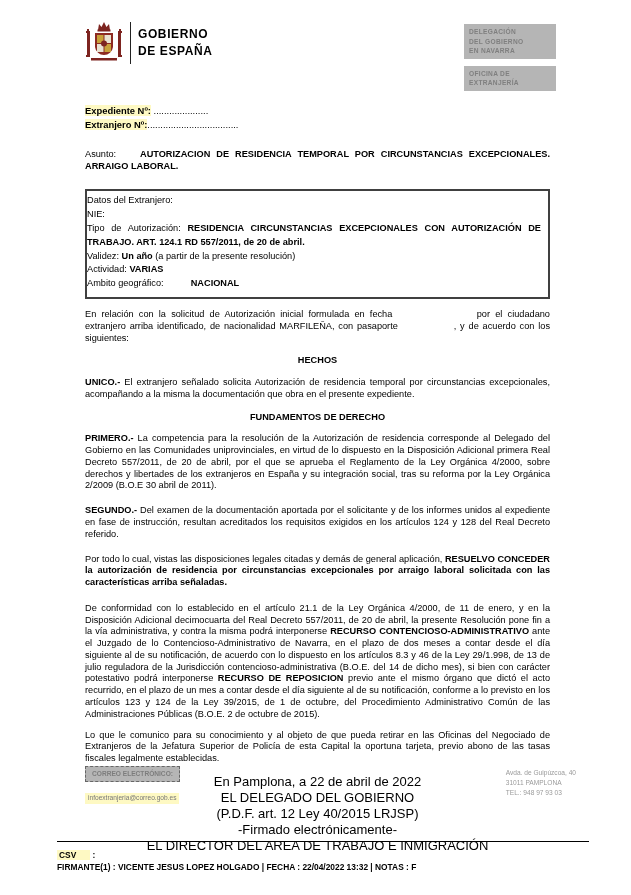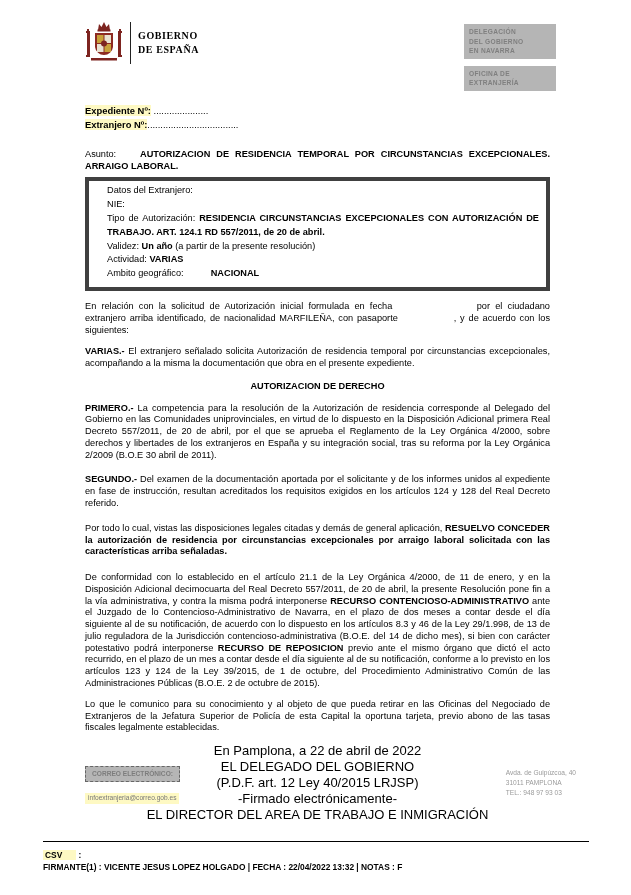--- a/index.html
+++ b/index.html
@@ -10,52 +10,52 @@
     font-size:9.2px; line-height:1.28;
   }
   .bold { font-weight:bold; }
   .hl { background:#fef9c3; }
   .content { margin:0 81px 0 85px; }
 
   
   .doc-header { display:flex; justify-content:space-between; align-items:flex-start; margin:20px 75px 0 85px; }
   .logo { display:flex; align-items:center; gap:7px; }
   .logo-sep { width:1px; height:42px; background:#222; }
-  .logo-text { font-size:10px; font-weight:bold; letter-spacing:.6px; line-height:1.45;font-family:Liberation Serif, serif; }
+  .logo-text { font-size:12px; font-weight:bold; letter-spacing:.6px; line-height:1.45; }
   .dept-col { display:flex; flex-direction:column; gap:7px; width:92px; margin-top:4px; }
   .dept-block { background:#b5b5b5; color:#7f7f7f; font-size:6.6px; font-weight:bold; letter-spacing:.3px; padding:3px 5px; line-height:1.45; }
 
   
   .expediente { margin-top:13px; font-size:9.4px; line-height:1.5; }
 
   
   .asunto { margin-top:17px; text-align:justify; }
   .asunto .label { display:inline-block; width:55px; }
 
   
-  .datos-box { margin-top:5px; border:4px solid #404040; padding:3px 7px 6px 18px; line-height:1.5; }
+  .datos-box { margin-top:17px; border:2px solid #404040; padding:3px 7px 6px 0; line-height:1.5; }
 
   .para { margin-top:10px; text-align:justify; }
   .heading { margin-top:11px; text-align:center; font-weight:bold; }
 
   .blank { display:inline-block; height:9px; vertical-align:bottom; }
 
   
   .firma { margin-top:8px; text-align:center; line-height:1.22; }
   .firma .lugar { font-size:13px; }
   .firma .linea { font-size:13px; }
 
   
   .footer-row { position:absolute; left:85px; right:55px; top:766px; display:flex; justify-content:space-between; align-items:flex-start; }
   .correo-box { border:1px dashed #666; background:#b5b5b5; color:#7d7d7d; font-size:6.6px; font-weight:bold; padding:3px 6px; display:inline-block; }
   .correo-email { margin-top:11px; font-size:6.6px; color:#777; display:inline-block; padding:1px 3px; }
   .address { font-size:6.6px; color:#9a9a9a; line-height:1.5; padding-top:2px; }
 
   
-  .legal { position:absolute; left:43px; right:42px; top:841px; border-top:1px solid #000; padding-top:7px; font-size:8.4px; font-weight:bold; line-height:1.45; }
+  .legal { position:absolute; left:57px; right:42px; top:841px; border-top:1px solid #000; padding-top:7px; font-size:8.4px; font-weight:bold; line-height:1.45; }
   .csv-tag { padding:0 14px 0 2px; }
 </style>
 </head>
 <body>
 
 <div class="page">
 
   <div class="doc-header">
     <div class="logo">
       <svg width="38" height="46" viewBox="0 0 38 46" aria-hidden="true">
@@ -142,25 +142,26 @@
       </div>
     </div>
 
     <p class="para">
       <span>En relación con la solicitud de Autorización inicial formulada en fecha</span>
       <span class="blank" style="width:74px"></span>
       <span>por el ciudadano extranjero arriba identificado, de nacionalidad MARFILEÑA, con pasaporte</span>
       <span class="blank" style="width:52px"></span><span>, y de acuerdo con los siguientes:</span>
     </p>
 
+    <div class="heading">HECHOS</div>
     <p class="para">
-      <span class="bold">VARIAS.-</span><span> El extranjero señalado solicita Autorización de residencia temporal por circunstancias excepcionales, acompañando a la misma la documentación que obra en el presente expediente.</span>
-    </p>
-
-    <div class="heading">AUTORIZACION DE DERECHO</div>
+      <span class="bold">UNICO.-</span><span> El extranjero señalado solicita Autorización de residencia temporal por circunstancias excepcionales, acompañando a la misma la documentación que obra en el presente expediente.</span>
+    </p>
+
+    <div class="heading">FUNDAMENTOS DE DERECHO</div>
     <p class="para">
       <span class="bold">PRIMERO.-</span><span> La competencia para la resolución de la Autorización de residencia corresponde al Delegado del Gobierno en las Comunidades uniprovinciales, en virtud de lo dispuesto en la Disposición Adicional primera Real Decreto 557/2011, de 20 de abril, por el que se aprueba el Reglamento de la Ley Orgánica 4/2000, sobre derechos y libertades de los extranjeros en España y su integración social, tras su reforma por la Ley Orgánica 2/2009 (B.O.E 30 abril de 2011).</span>
     </p>
     <p class="para" style="margin-top:13px">
       <span class="bold">SEGUNDO.-</span><span> Del examen de la documentación aportada por el solicitante y de los informes unidos al expediente en fase de instrucción, resultan acreditados los requisitos exigidos en los artículos 124 y 128 del Real Decreto referido.</span>
     </p>
 
     <p class="para" style="margin-top:13px">
       <span>Por todo lo cual, vistas las disposiciones legales citadas y demás de general aplicación, </span><span class="bold">RESUELVO CONCEDER la autorización de residencia por circunstancias excepcionales por arraigo laboral solicitada con las características arriba señaladas.</span>
     </p>

